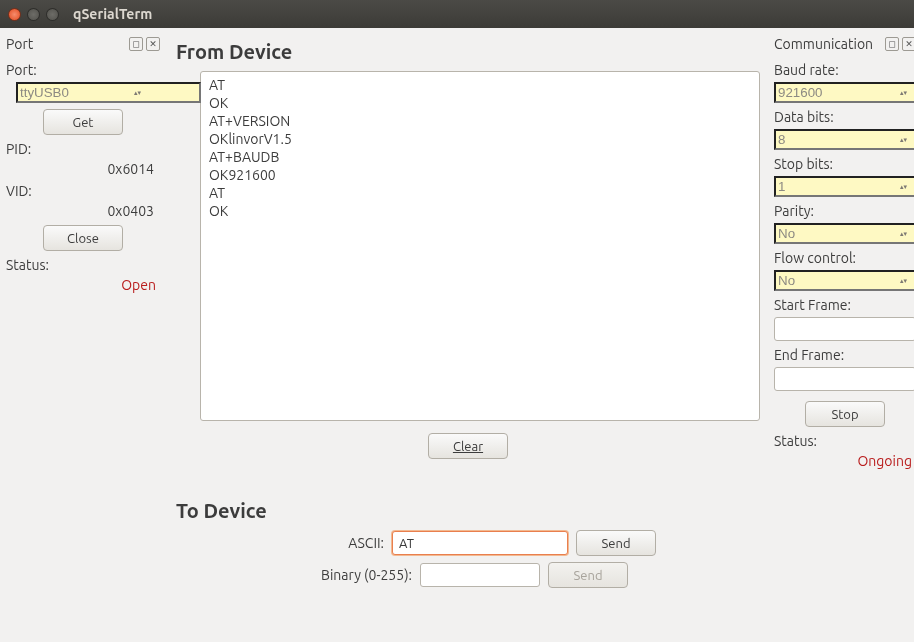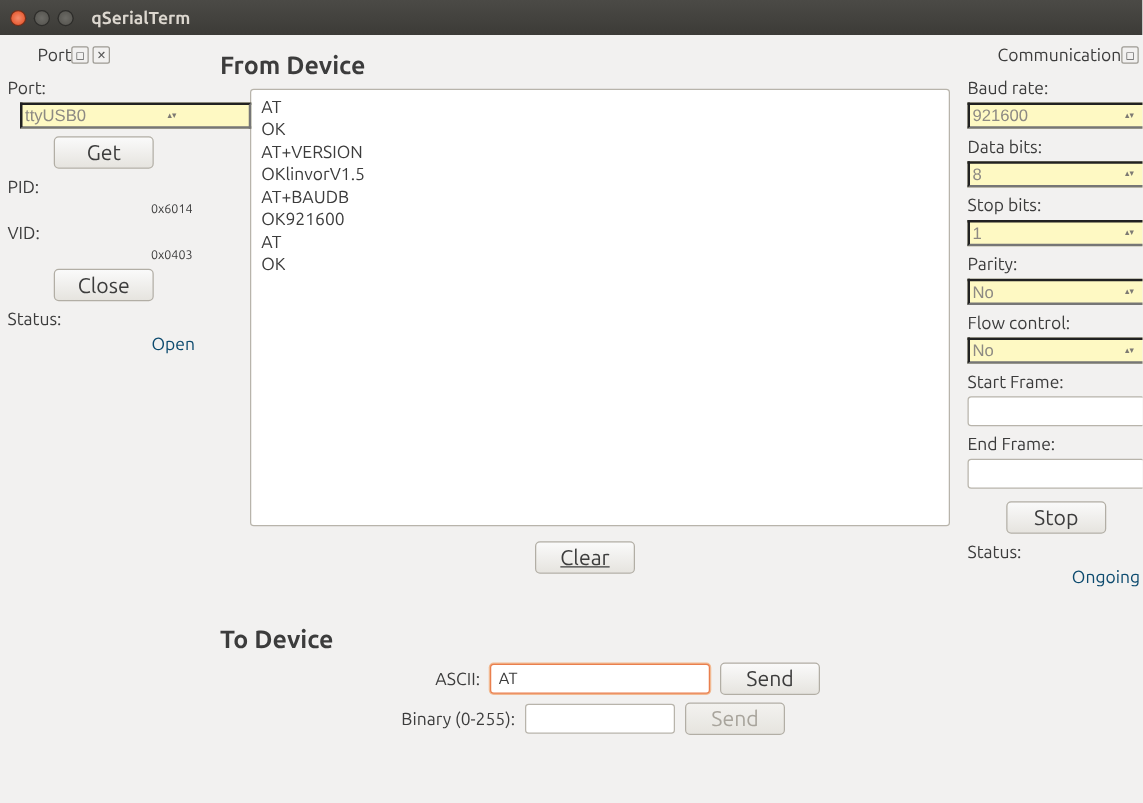--- a/index.html
+++ b/index.html
@@ -38,41 +38,40 @@
     color: #dcd7cf;
   }
   
   .app { display: flex; height: calc(642px - 28px); }
   .sidebar-left { width: 168px; padding: 6px 8px 6px 6px; }
   .center { flex: 1; padding: 6px 8px; display: flex; flex-direction: column; }
   .sidebar-right { width: 158px; padding: 6px 10px 6px 6px; }
 
   .panel-header {
     display: flex;
-    justify-content: flex-start;
+    justify-content: space-between;
     align-items: center;
     margin-bottom: 8px;
     height: 20px;
-    margin-left: 24px;
   }
   .panel-title { font-size: 14px; }
   .panel-icons { display: flex; gap: 3px; }
   .panel-icon-btn {
     width: 14px; height: 14px;
     border: 1px solid #9d9a93;
     background: #f2f1f0;
     font-size: 9px;
     line-height: 12px;
     text-align: center;
     color: #555;
     border-radius: 2px;
   }
 
   .field-label { font-size: 14px; margin: 6px 0 4px; }
-  .value-right { text-align: right; font-size: 10px; padding-right: 6px; }
+  .value-right { text-align: right; font-size: 14px; padding-right: 6px; }
 
   select, input[type="text"], input[type="number"] {
     width: 100%;
     height: 24px;
     border: 1px solid #b8b4ab;
     border-radius: 3px;
     background: #fff;
     padding: 2px 6px;
     font-family: inherit;
     font-size: 13px;
@@ -93,21 +92,21 @@
     line-height: 7px;
   }
 
   .btn {
     min-width: 80px;
     height: 26px;
     border: 1px solid #b2aea5;
     border-radius: 4px;
     background: linear-gradient(#fafafa,#e6e4df);
     font-family: inherit;
-    font-size: 17px;
+    font-size: 13px;
     color: #3c3c3c;
     cursor: pointer;
   }
   .btn.disabled { color: #a8a49c; background: linear-gradient(#f3f2ef,#e6e4df); }
   .btn-row { display: flex; justify-content: center; margin: 6px 0; }
 
   .textarea {
     background: #fff;
     border: 1px solid #b8b4ab;
     border-radius: 3px;
@@ -129,21 +128,21 @@
 
   .check { display: inline-flex; align-items: center; gap: 6px; justify-content: center; }
   .check input { accent-color: #e95420; width: 15px; height: 15px; }
 
   .row { display: flex; align-items: center; gap: 8px; justify-content: center; margin: 6px 0; }
   .row label { width: 104px; text-align: right; font-size: 14px; }
   .row input[type="text"] { width: 176px; }
   .row .btn { min-width: 80px; }
   .row input.focus { border: 1px solid #e97f4e; box-shadow: 0 0 0 1px #f2b991; outline: none; }
 
-  .status-green { color: #0c4a6e; font-size: 14px; text-align: right; padding-right: 4px; }
+  .status-green { color: #b91c1c; font-size: 14px; text-align: right; padding-right: 4px; }
 </style>
 </head>
 <body>
 
 <div class="titlebar">
   <span class="win-btn win-close"></span>
   <span class="win-btn win-min"></span>
   <span class="win-btn win-max"></span>
   <span class="title">qSerialTerm</span>
 </div>

